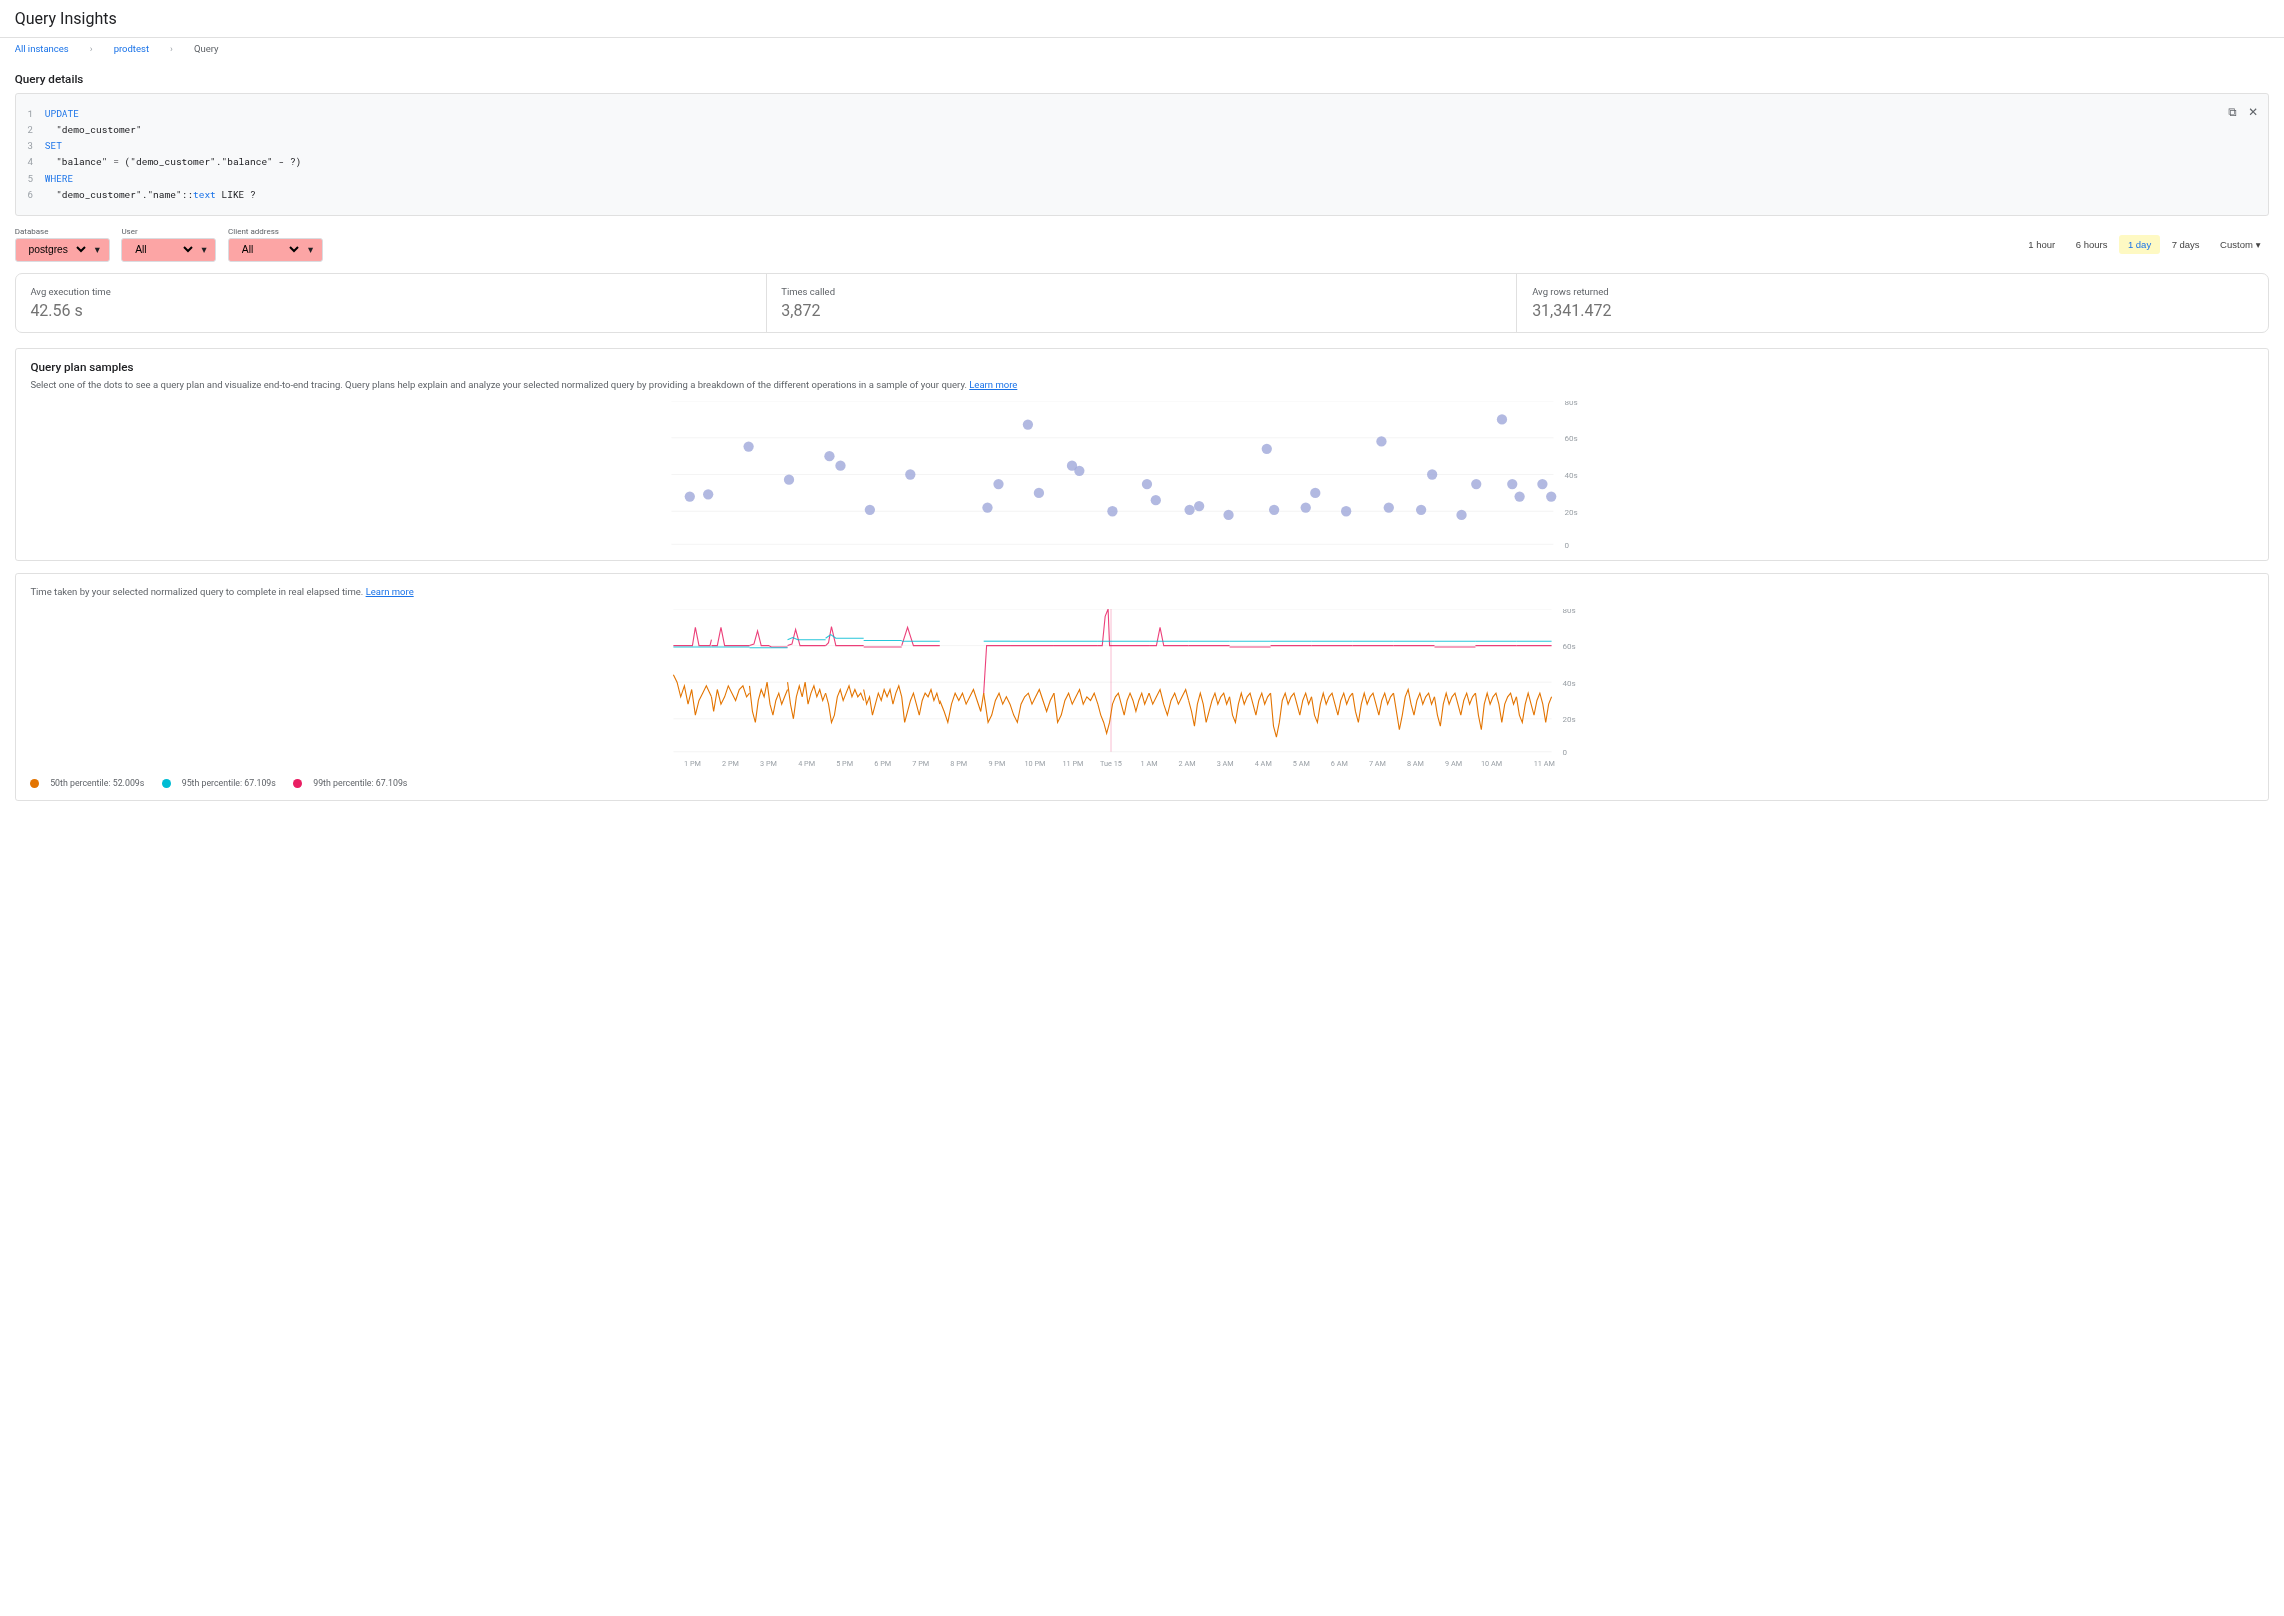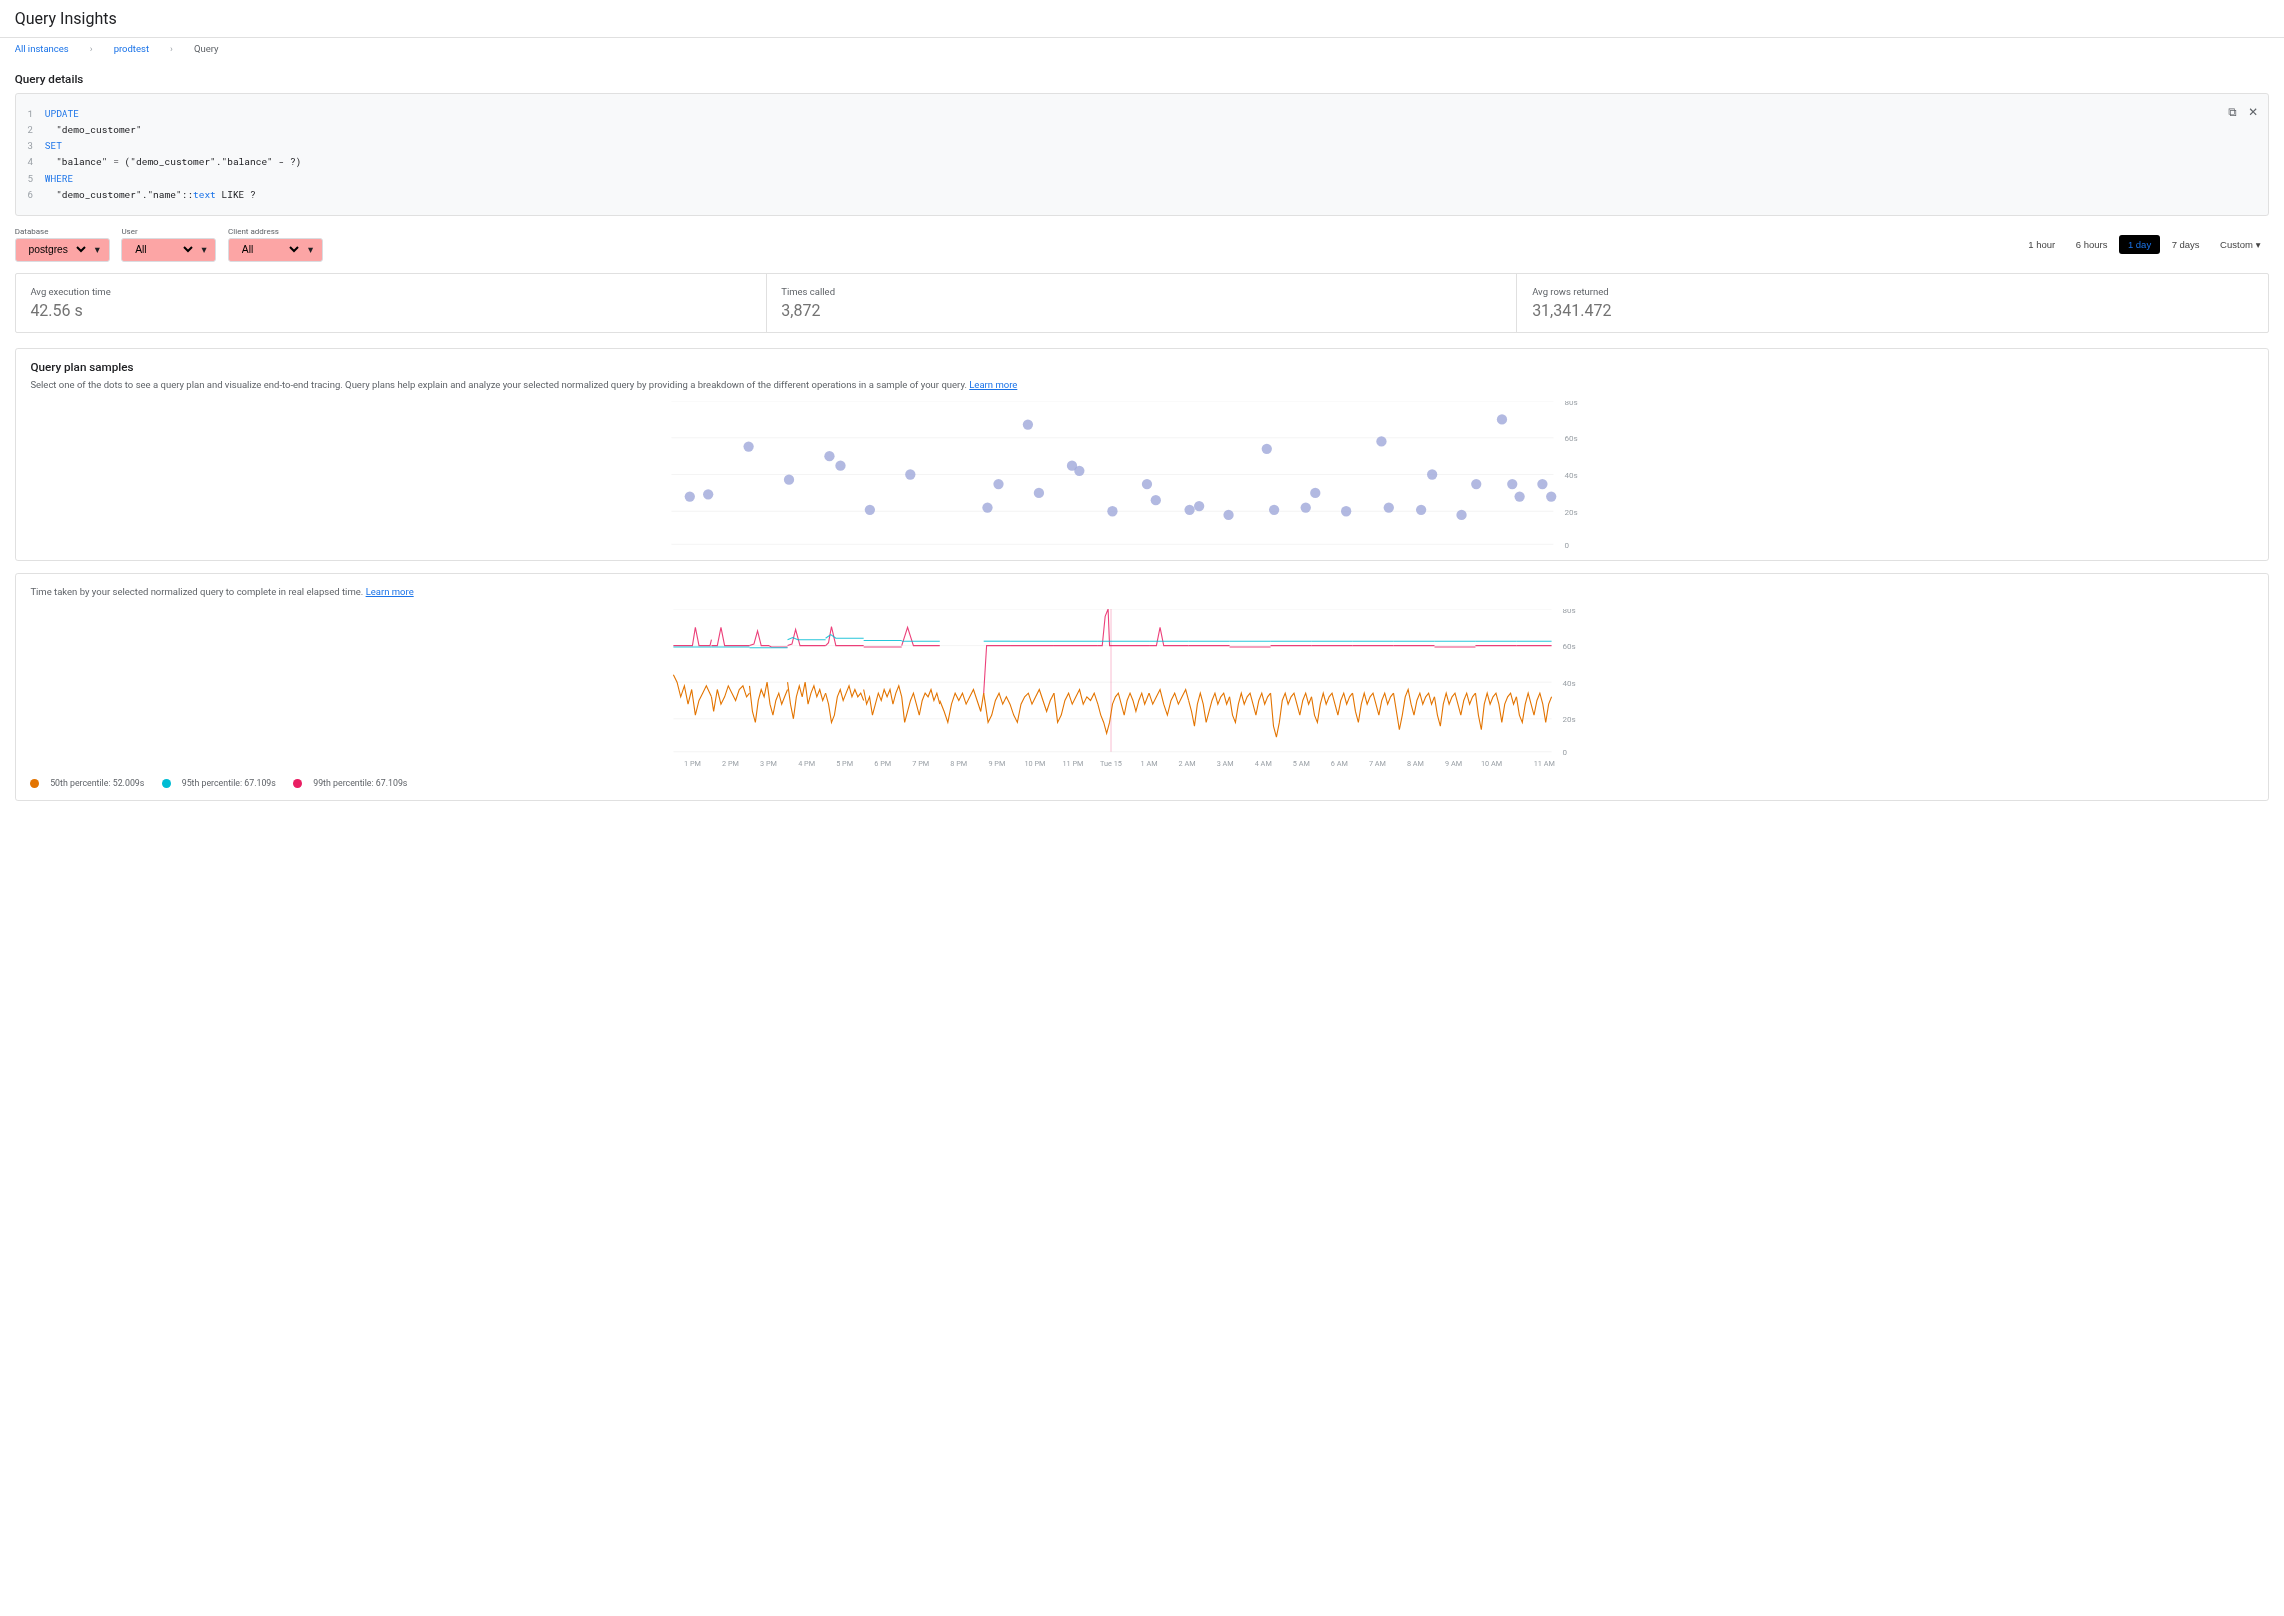--- a/index.html
+++ b/index.html
@@ -24,24 +24,24 @@
     .kw-text { color: #1a73e8; }
     
     .filters-row { display: flex; align-items: center; gap: 11.7px; margin-bottom: 11.7px; flex-wrap: wrap; }
     .filter-group { display: flex; flex-direction: column; }
     .filter-label { font-size: 8px; color: #5f6368; margin-bottom: 1.5px; }
     .filter-select { display: flex; align-items: center; border: 0.7px solid #dadce0; border-radius: 2.9px; padding: 4.4px 8.8px; font-size: 10.3px; cursor: pointer; min-width: 95px; background: #fca5a5; gap: 5.9px; }
     .filter-select select { border: none; outline: none; font-size: 10.3px; background: transparent; cursor: pointer; flex: 1; }
     
     .time-buttons { margin-left: auto; display: flex; align-items: center; gap: 2.9px; }
     .time-btn { padding: 4.4px 8.8px; border: none; background: none; cursor: pointer; border-radius: 2.9px; font-size: 9.5px; color: #444; }
-    .time-btn.active { background: #000000; color: #1a73e8; font-weight: 500; }
+    .time-btn.active { background: #fef9c3; color: #1a73e8; font-weight: 500; }
     .time-btn-custom { display: flex; align-items: center; gap: 2.9px; }
     
-    .stats-row { display: grid; grid-template-columns: 1fr 1fr 1fr; border: 0.7px solid #e0e0e0; border-radius: 2px; margin-bottom: 14.7px; }
+    .stats-row { display: grid; grid-template-columns: 1fr 1fr 1fr; border: 0.7px solid #e0e0e0; border-radius: 7px; margin-bottom: 14.7px; }
     .stat-card { padding: 11.7px 14.7px; }
     .stat-card:not(:last-child) { border-right: 0.7px solid #e0e0e0; }
     .stat-label { font-size: 9.5px; color: #5f6368; margin-bottom: 4.4px; }
     .stat-value { font-size: 16px; font-weight: 400; color: #737373; }
     
     .chart-section { border: 0.7px solid #e0e0e0; border-radius: 2.9px; padding: 11.7px 14.7px; margin-bottom: 12px; }
     .chart-section-title { font-size: 11.7px; font-weight: 500; margin-bottom: 4.4px; }
     .chart-desc { font-size: 9.5px; color: #5f6368; margin-bottom: 11.7px; }
     .chart-desc a { color: #1a73e8; }
     

